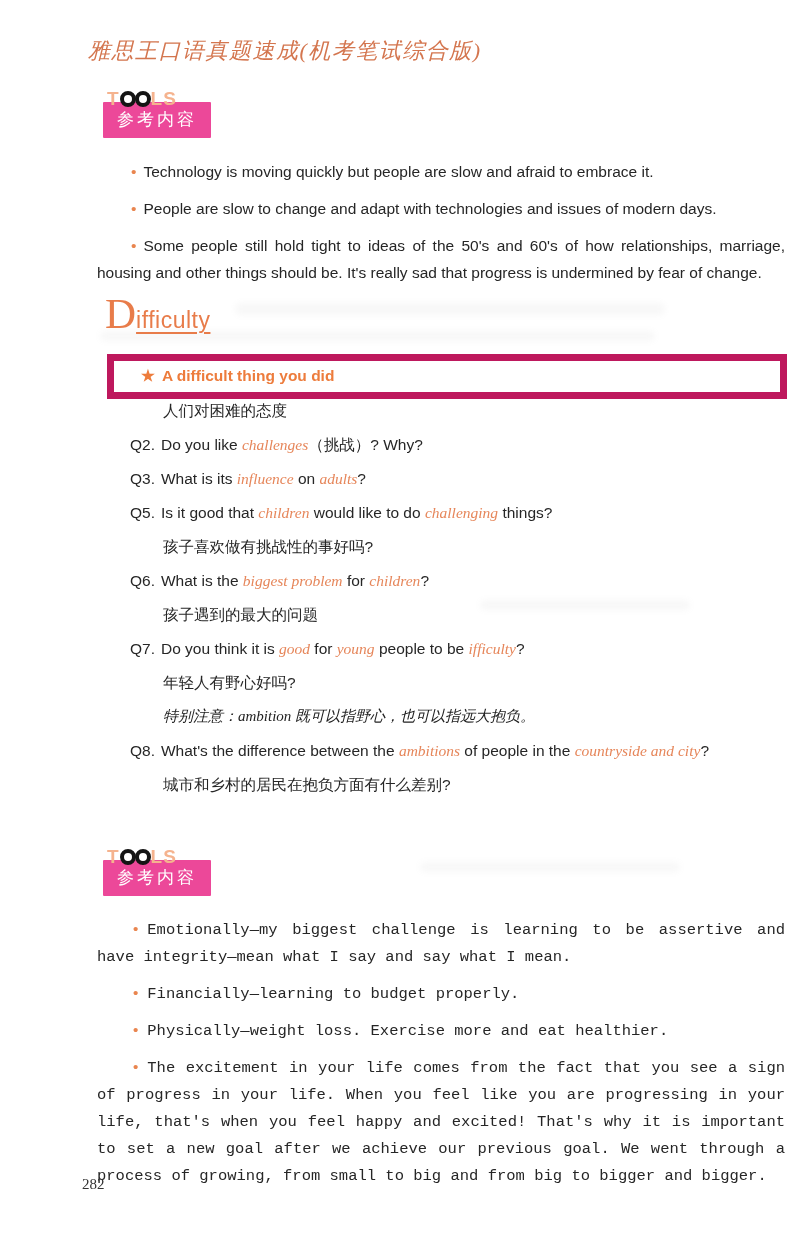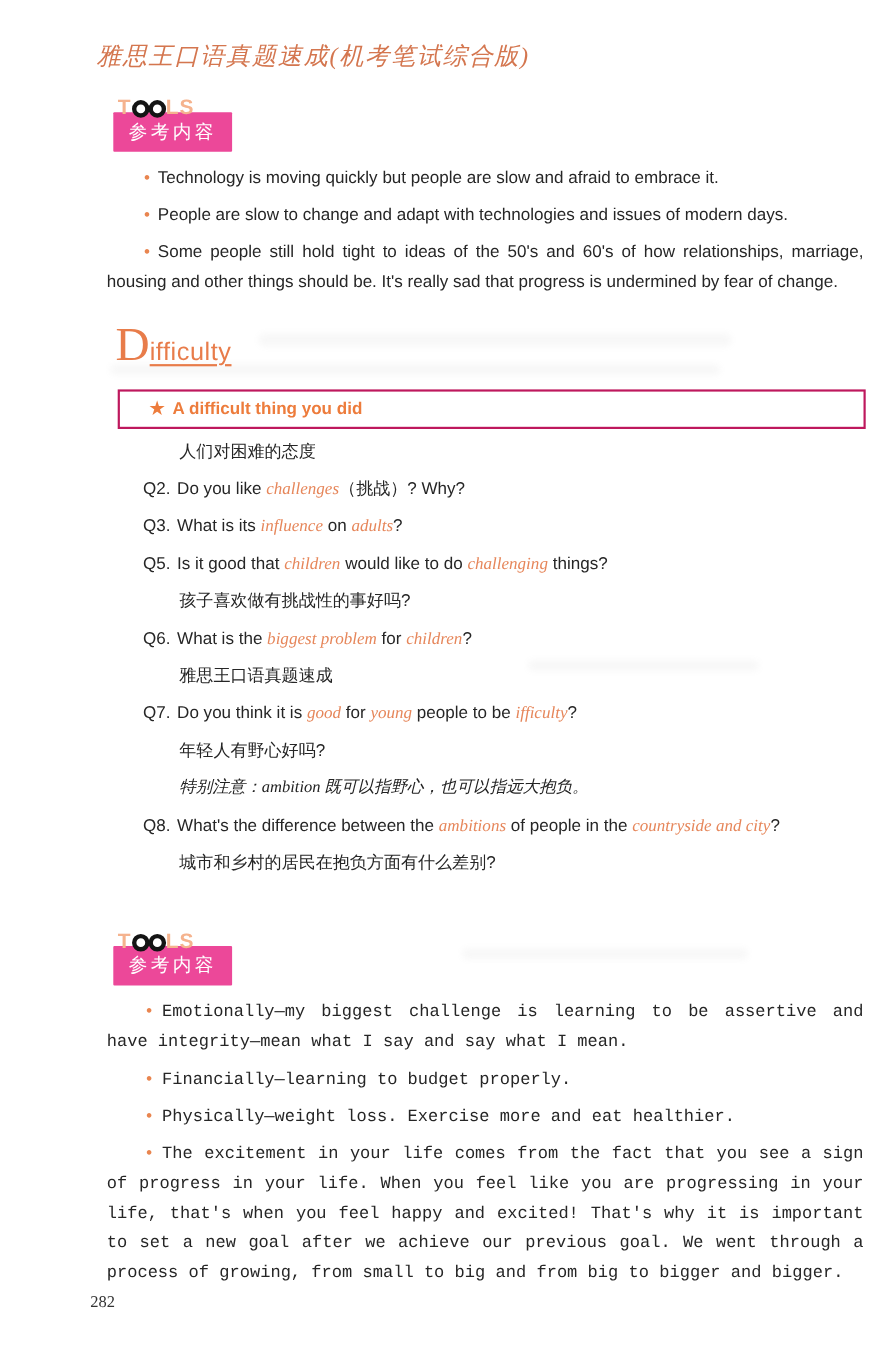--- a/index.html
+++ b/index.html
@@ -32,38 +32,38 @@
     position:absolute; top:14px; left:0; z-index:1;
     background:#ec4899; color:#ffffff;
     font-size:17px; letter-spacing:3px;
     padding:6px 14px 7px 14px; border-radius:1px;
   }
   
   .refs { position:absolute; left:97px; width:688px; }
   .refs-1 { top:148px; }
   .refs-2 { top:907px;font-family:Liberation Mono, monospace; }
   .refs p {
-    margin:0 0 7px 0; font-size:15.5px; line-height:27px;
+    margin:10px 0 7px 0; font-size:15.5px; line-height:27px;
     text-align:justify; text-indent:34px;
   }
   .dot { color:#e9854f; margin-right:7px; }
   
   .section-heading {
     position:absolute; left:105px; top:292px;
     display:flex; align-items:baseline; color:#e87c4a;
   }
   .dropcap { font-family:"Liberation Serif", serif; font-size:43px; line-height:43px; }
   .heading-rest {
     font-size:23px; letter-spacing:0.5px;
     text-decoration:underline; text-underline-offset:4px;
   }
   
   .topic-box {
     position:absolute; left:107px; top:354px; width:680px; box-sizing:border-box;
-    border:2px solid #be185d; background:#fff;
+    border:7px solid #be185d; background:#fff;
     padding:6px 10px 7px 27px;
     color:#ed7c3c; font-weight:bold; font-size:15.5px;
   }
   .topic-box .star { margin-right:7px; }
   
   .questions { position:absolute; left:130px; top:397px; width:652px; }
   .questions p { margin:0 0 7px 0; font-size:15.5px; line-height:27px; }
   .qnum { margin-right:6px; }
   .hl {
     font-family:"Liberation Serif", serif; font-style:italic;
@@ -147,21 +147,21 @@
 
 
     <div class="qblock">
       <p class="qline"><span class="qnum">Q5.</span><span><span>Is it good that </span><span class="hl">children</span><span> would like to do </span><span class="hl">challenging</span><span> things?</span></span></p>
       <p class="cnline">孩子喜欢做有挑战性的事好吗?</p>
 
     </div>
 
     <div class="qblock">
       <p class="qline"><span class="qnum">Q6.</span><span><span>What is the </span><span class="hl">biggest problem</span><span> for </span><span class="hl">children</span><span>?</span></span></p>
-      <p class="cnline">雅思王口语真题速成</p>
+      <p class="cnline">孩子遇到的最大的问题</p>
 
     </div>
 
     <div class="qblock">
       <p class="qline"><span class="qnum">Q7.</span><span><span>Do you think it is </span><span class="hl">good</span><span> for </span><span class="hl">young</span><span> people to be </span><span class="hl">ifficulty</span><span>?</span></span></p>
       <p class="cnline">年轻人有野心好吗?</p>
       <p class="noteline">特别注意：ambition 既可以指野心，也可以指远大抱负。</p>
     </div>
 
     <div class="qblock">

